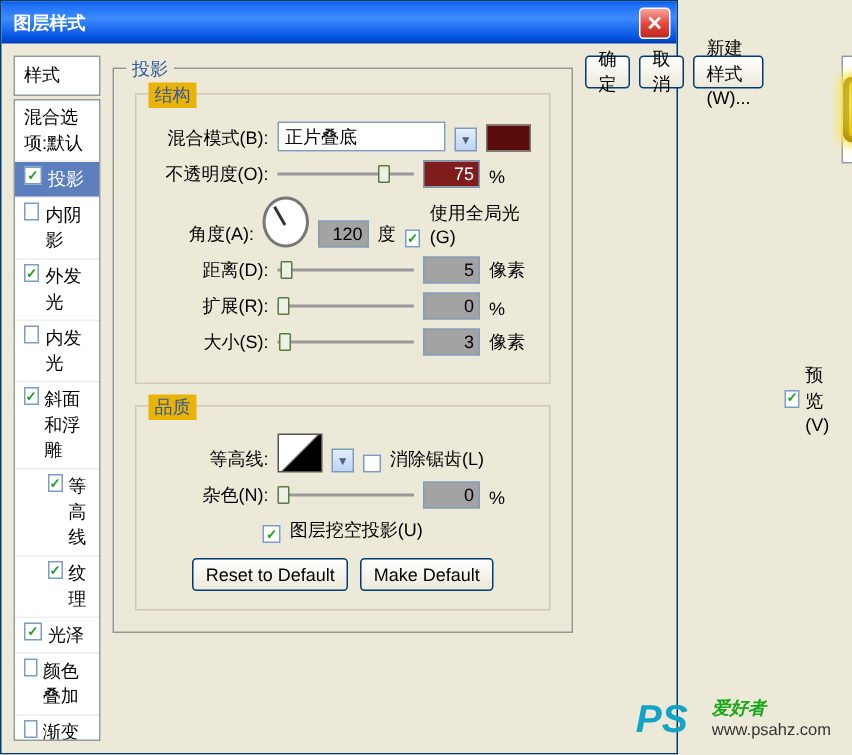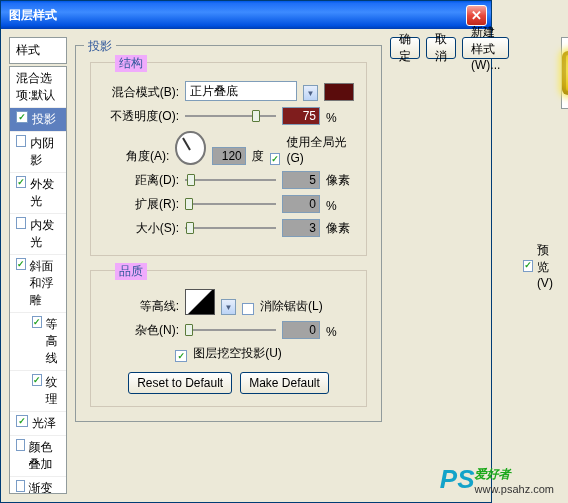--- a/index.html
+++ b/index.html
@@ -1,33 +1,33 @@
 <!DOCTYPE html>
 <html><head>
 <meta charset="utf-8">
 <style>
 *{box-sizing:border-box;margin:0;padding:0;font-family:"Microsoft YaHei",SimSun,sans-serif;font-size:12px}
 body{background:#ece9d8}
-.window{width:492px;height:503px;background:#ece9d8;border:1px solid #003c74}
+.window{width:452px;height:503px;background:#ece9d8;border:1px solid #003c74}
 .titlebar{height:28px;background:linear-gradient(to bottom,#0058e6 0%,#1e6ff7 8%,#3d8bff 40%,#0051e0 88%,#003db0 100%);display:flex;align-items:center;padding:0 4px 0 8px;color:#fff;font-weight:bold;font-size:13px}
 .titlebar span{flex:1}
 .close-btn{width:21px;height:21px;background:linear-gradient(to bottom,#f5a7a0,#e8483c 50%,#c0281c);border:1px solid #fff;border-radius:3px;display:flex;align-items:center;justify-content:center;color:#fff;font-weight:bold;font-size:13px;cursor:pointer}
 .body{display:flex;padding:8px;gap:8px;height:calc(100% - 28px)}
 .left-col{width:112px;display:flex;flex-direction:column}
 .style-header{background:#fff;border:1px solid #919b9c;padding:4px 6px;margin-bottom:2px}
 .style-list{background:#fff;border:1px solid #919b9c;flex:1;overflow:hidden}
 .style-item{padding:3px 6px;display:flex;align-items:flex-start;gap:4px;border-bottom:1px solid #eee}
 .style-item.sel{background:#5d7fbe;color:#fff}
 .style-item.indent{padding-left:22px}
 .chk{width:12px;height:12px;border:1px solid #7a9cc6;background:#fff;display:inline-flex;align-items:center;justify-content:center;font-size:9px;color:#21a121;font-weight:bold;line-height:1}
 .mid-col{flex:1;display:flex;flex-direction:column;gap:8px}
 .group{border:1px solid #919b9c;padding:10px 14px 14px;position:relative;margin-top:8px}
 .group-title{position:absolute;top:-8px;left:8px;background:#ece9d8;padding:0 4px;color:#30589b}
 .subgroup{border:1px solid #d0c8b8;padding:12px 12px;position:relative;margin-top:6px}
-.sub-title{position:absolute;top:-8px;left:24px;background:#f0abfc;padding:0 4px;color:#30589b}
+.sub-title{position:absolute;top:-8px;left:8px;background:#eab308;padding:0 4px;color:#30589b}
 .row{display:flex;align-items:flex-end;margin:6px 0;gap:6px}
 .lbl{width:76px;text-align:right;color:#000}
 .combo{width:112px;height:20px;border:1px solid #7f9db9;background:#fff;display:flex;align-items:center;padding:0 4px;justify-content:space-between}
 .combo-arrow{width:15px;height:16px;background:linear-gradient(#e6eefc,#bcd4f6);border:1px solid #7f9db9;display:flex;align-items:center;justify-content:center;font-size:8px;color:#4d6185}
 .swatch{width:30px;height:18px;border:1px solid #777}
 .slider{flex:1;height:18px;position:relative;display:flex;align-items:center}
 .track{height:2px;background:#999;width:100%;position:relative}
 .thumb{position:absolute;top:-5px;width:8px;height:12px;background:#eaf2e8;border:1px solid #5a7a3a;border-radius:1px}
 .num{width:38px;height:18px;border:1px solid #7f9db9;background:#a3a3a3;text-align:right;padding:1px 3px}
 .num.sel{background:#7f1d1d;color:#fff}
@@ -35,21 +35,21 @@
 .dial{width:34px;height:34px;border:2px solid #777;border-radius:50%;position:relative;background:#fff}
 .dial::after{content:"";position:absolute;width:2px;height:14px;background:#333;left:50%;top:3px;transform-origin:bottom;transform:translateX(-50%) rotate(-30deg)}
 .contour{width:30px;height:26px;border:1px solid #555;background:linear-gradient(135deg,#fff 0%,#fff 48%,#000 52%,#000 100%)}
 .btn{height:22px;border:1px solid #003c74;background:linear-gradient(#fff,#ece9d8);border-radius:3px;padding:0 8px;cursor:pointer;display:flex;align-items:center;justify-content:center}
 .right-col{width:96px;display:flex;flex-direction:row;gap:6px;align-items:stretch}
 .right-col .btn{width:92px}
 .preview-chk{display:flex;align-items:center;gap:4px;margin:4px 0 4px 8px}
 .preview-box{width:72px;height:72px;border:1px solid #919b9c;background:#fff;margin:0 auto;display:flex;align-items:center;justify-content:center}
 .preview-inner{width:44px;height:44px;background:radial-gradient(circle at 40% 40%,#fffb8a,#e8c81b 60%,#9a7c08);border-radius:6px;box-shadow:0 0 6px 3px #f7e96a,inset 0 0 0 4px rgba(140,110,10,.35)}
 .btnrow{display:flex;gap:8px;justify-content:center;margin-top:10px}
-.watermark{position:absolute;right:14px;bottom:8px;display:flex;align-items:flex-end;gap:0;color:#1aa81a;font-size:16px;font-weight:bold;font-style:italic}
+.watermark{position:absolute;right:14px;bottom:8px;display:flex;align-items:flex-start;gap:16px;color:#1aa81a;font-size:16px;font-weight:bold;font-style:italic}
 .watermark .ps{color:#13a3c9;font-size:26px;font-weight:900}
 .watermark .url{font-size:11px;color:#333;font-style:normal;font-weight:normal;display:block}
 </style>
 </head>
 <body>
 
 <div class="window">
   <div class="titlebar">
     <span>图层样式</span>
     <div class="close-btn">✕</div>

